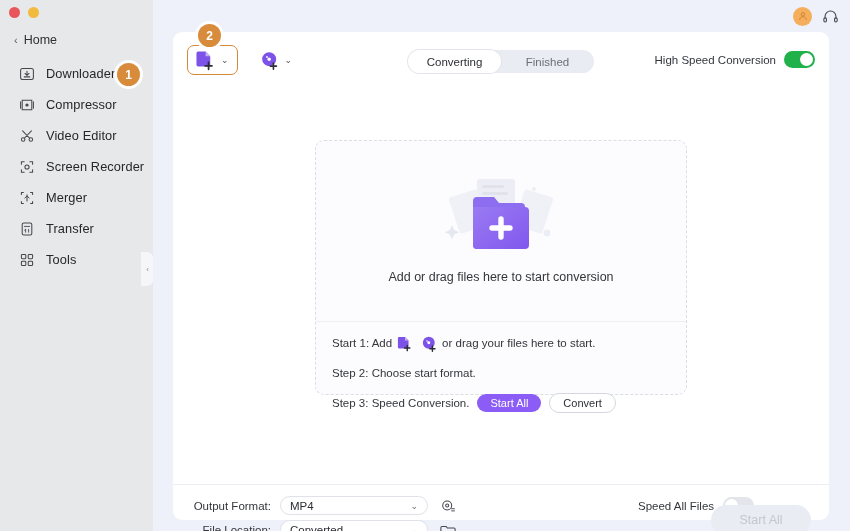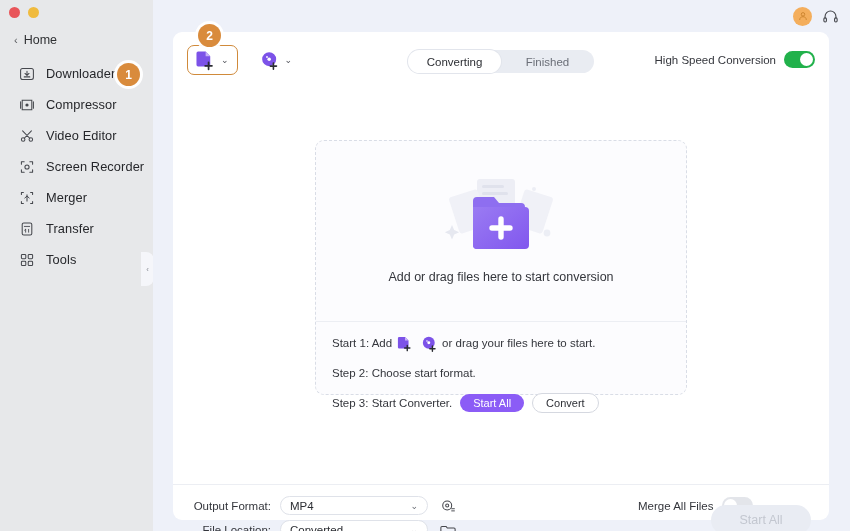--- a/index.html
+++ b/index.html
@@ -495,21 +495,21 @@
                 </svg>
             </span>
             <span>or drag your files here to start.</span>
           </div>
 
           <div class="step">
             <span>Step 2: Choose start format.</span>
           </div>
 
           <div class="step">
-            <span>Step 3: Start Converter.</span>
+            <span>Step 3: Speed Conversion.</span>
             <span class="pill-start">Start  All</span>
             <span class="pill-convert">Convert</span>
           </div>
         </div>
       </div>
 
       <div class="bottom-sep"></div>
       <div class="bottom">
 
         <div class="bb-row bb-row-1">
@@ -534,21 +534,21 @@
             <span class="sel-caret">⌄</span>
           </div>
           <span class="mini-icon">
             <svg viewBox="0 0 20 20" width="16" height="16">
                 <path d="M2.5 5.5 h5 l1.6 2 h8.4 a1.4 1.4 0 0 1 1.4 1.4 v6.2 a1.4 1.4 0 0 1 -1.4 1.4 H2.5 a1.4 1.4 0 0 1 -1.4 -1.4 V6.9 a1.4 1.4 0 0 1 1.4 -1.4 z" fill="none" stroke="#45474d" stroke-width="1.3" stroke-linejoin="round"></path>
               </svg>
           </span>
         </div>
 
         <div class="merge-wrap">
-          <span class="merge-label">Merge All Files</span>
+          <span class="merge-label">Speed All Files</span>
           <div class="toggle off">
             <div class="knob"></div>
           </div>
         </div>
 
         <div class="start-all-btn">Start All</div>
       </div>
 
     </div>
   </div>

